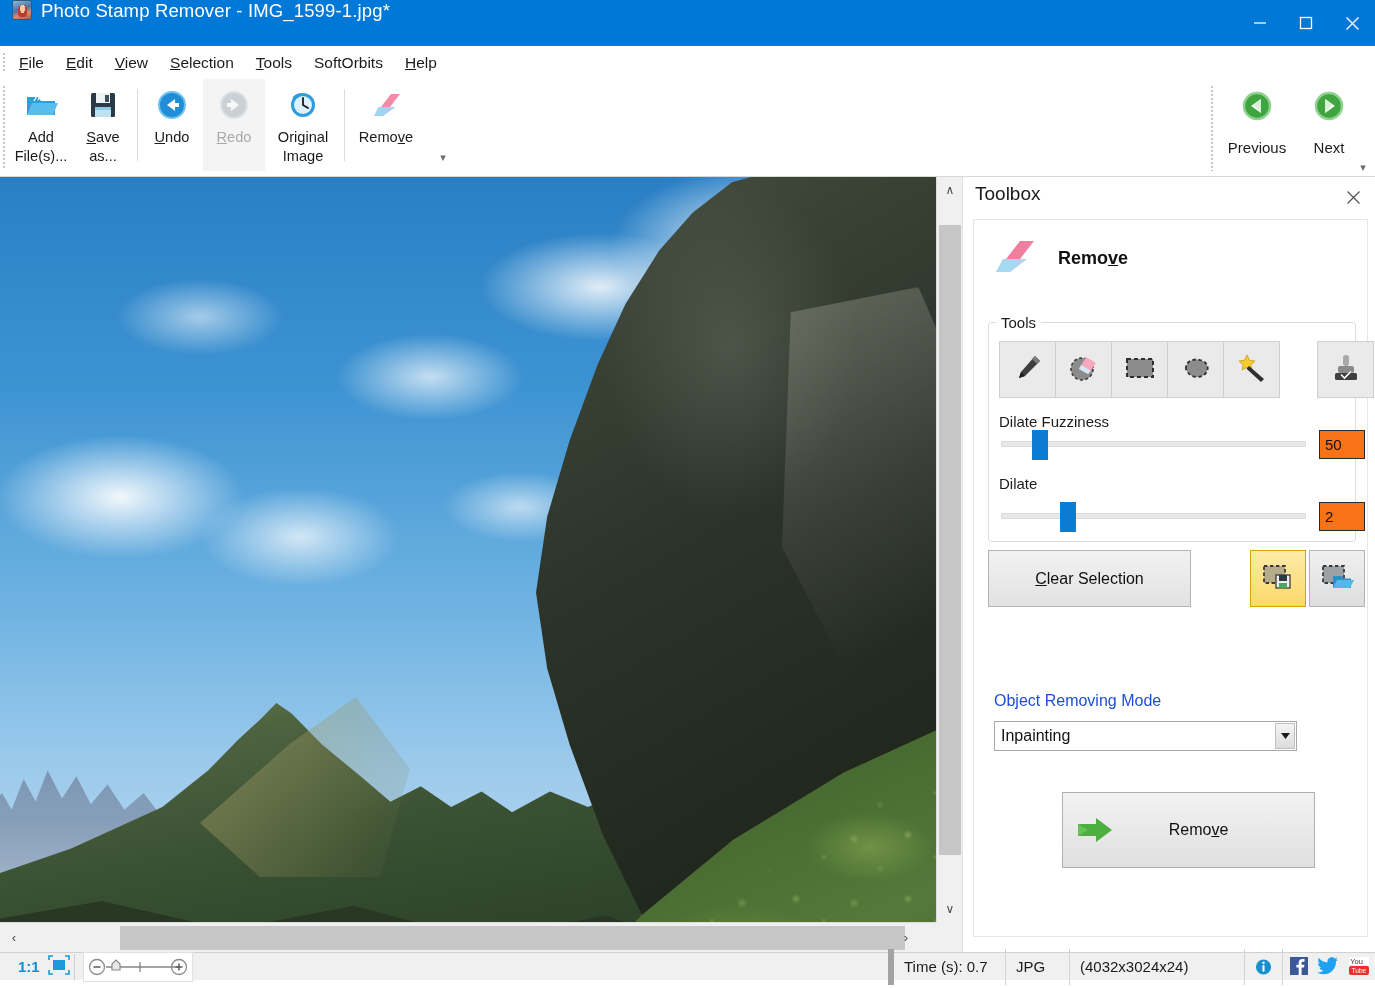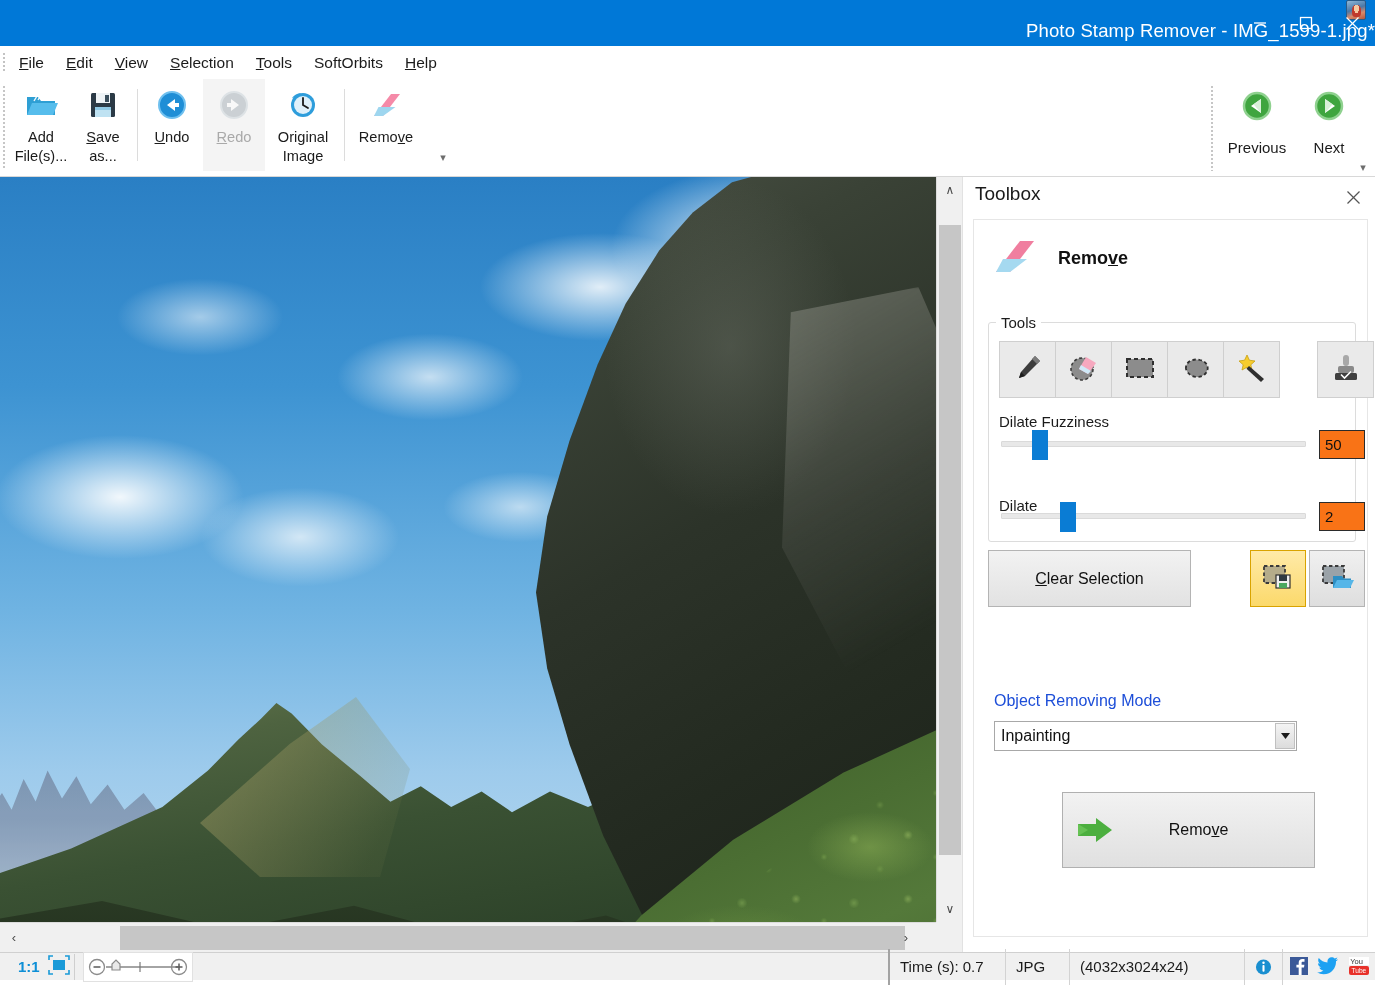--- a/index.html
+++ b/index.html
@@ -7,21 +7,21 @@
     width: 1375px; height: 988px;
     font-family: "Liberation Sans", sans-serif;
     overflow: hidden;
     background: #ffffff;
   }
   #app { position: relative; width: 1375px; height: 988px; }
 
   
   .titlebar {
     position: absolute; top: 0; left: 0; width: 1375px; height: 46px;
-    background: #0078d7; display: flex; align-items: flex-end; flex-direction: column;
+    background: #0078d7; display: flex; align-items: flex-start;
   }
   .title-icon {
     width: 20px; height: 20px; margin-left: 12px; margin-right: 9px;
     border-radius: 2px; position: relative; overflow: hidden;
     background: linear-gradient(160deg,#8fb8d8 0%,#4a78a8 45%,#d98a6a 70%,#b5573d 100%);
     border: 1px solid #2a5a86;
   }
   .title-icon::after {
     content: ""; position: absolute; left: 5px; top: 4px; width: 9px; height: 12px;
     background: radial-gradient(ellipse at 50% 30%, #f6c9a0 0 38%, #c0392b 40% 100%);
@@ -542,21 +542,21 @@
             </div>
           </div>
         </div>
 
         <div class="sld-label" style="left:10px; top:82px;">Dilate Fuzziness</div>
         <div class="sld-track" style="left:12px; top:110px; width:305px;">
           <div class="sld-thumb" style="left:30px; top:-12px;"></div>
         </div>
         <div class="sld-num" style="left:330px; top:99px;">50</div>
 
-        <div class="sld-label" style="left:10px; top:166px;">Dilate</div>
+        <div class="sld-label" style="left:10px; top:144px;">Dilate</div>
         <div class="sld-track" style="left:12px; top:182px; width:305px;">
           <div class="sld-thumb" style="left:58px; top:-12px;"></div>
         </div>
         <div class="sld-num" style="left:330px; top:171px;">2</div>
       </fieldset>
 
       <div class="clear-btn" style="top:330px; left:14px;">
         <span><u>C</u>lear Selection</span>
       </div>
       <div class="sq-btn active" style="left:276px; top:330px;">
@@ -624,21 +624,21 @@
         <line x1="5.5" y1="11" x2="12.5" y2="11" stroke="#5a5a5a" stroke-width="1.5"></line>
         <line x1="18" y1="11" x2="90" y2="11" stroke="#4a4a4a" stroke-width="1.2"></line>
         <line x1="52" y1="6" x2="52" y2="16" stroke="#7a7a7a" stroke-width="1.2"></line>
         <path d="M24 14 L24 8 L28 4 L32 8 L32 14 Z" fill="#e9e9e9" stroke="#8b8b8b" stroke-width="1.2"></path>
         <circle cx="91" cy="11" r="7.5" fill="none" stroke="#8b8b8b" stroke-width="1.3"></circle>
         <line x1="87.5" y1="11" x2="94.5" y2="11" stroke="#5a5a5a" stroke-width="1.5"></line>
         <line x1="91" y1="7.5" x2="91" y2="14.5" stroke="#5a5a5a" stroke-width="1.5"></line>
       </svg>
     </div>
     <div class="sb-cell" style="border-right:none; flex:1;"></div>
-    <div class="sb-cell" style="border-left:2px solid #a3a3a3; width:118px; justify-content:flex-start;">Time (s): 0.7</div>
+    <div class="sb-cell" style="border-left:6px solid #a3a3a3; width:118px; justify-content:flex-start;">Time (s): 0.7</div>
     <div class="sb-cell" style="width:64px;">JPG</div>
     <div class="sb-cell" style="width:175px;">(4032x3024x24)</div>
     <div class="sb-cell" style="width:38px; justify-content:center;">
       <svg width="18" height="18" viewBox="0 0 18 18">
         <circle cx="9" cy="9" r="8" fill="#1a8fd0"></circle>
         <circle cx="9" cy="4.6" r="1.3" fill="#fff"></circle>
         <rect x="7.9" y="7" width="2.2" height="7" rx="1" fill="#fff"></rect>
       </svg>
     </div>
     <div class="sb-cell" style="border-right:none; width:92px; justify-content:center;text-align:center;">

